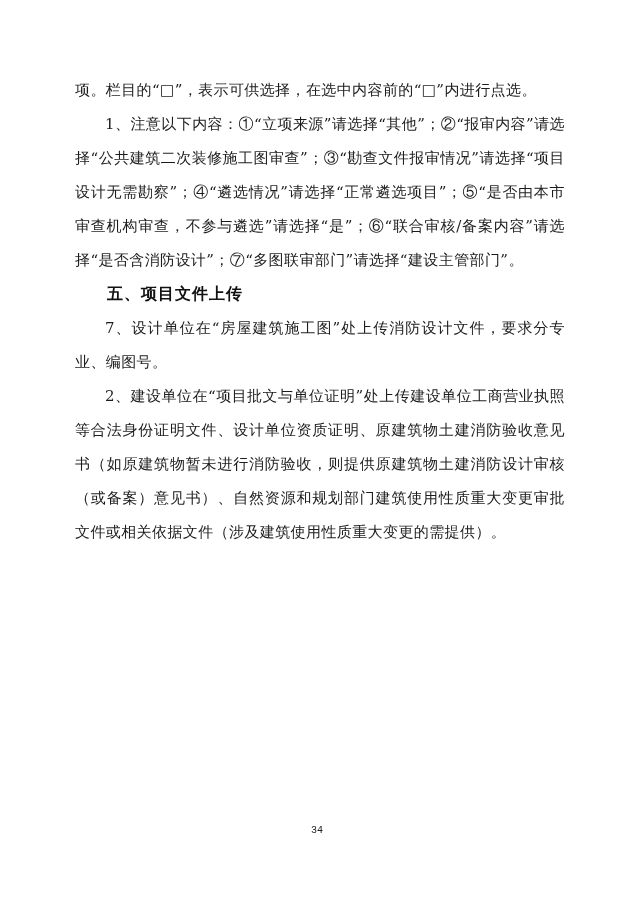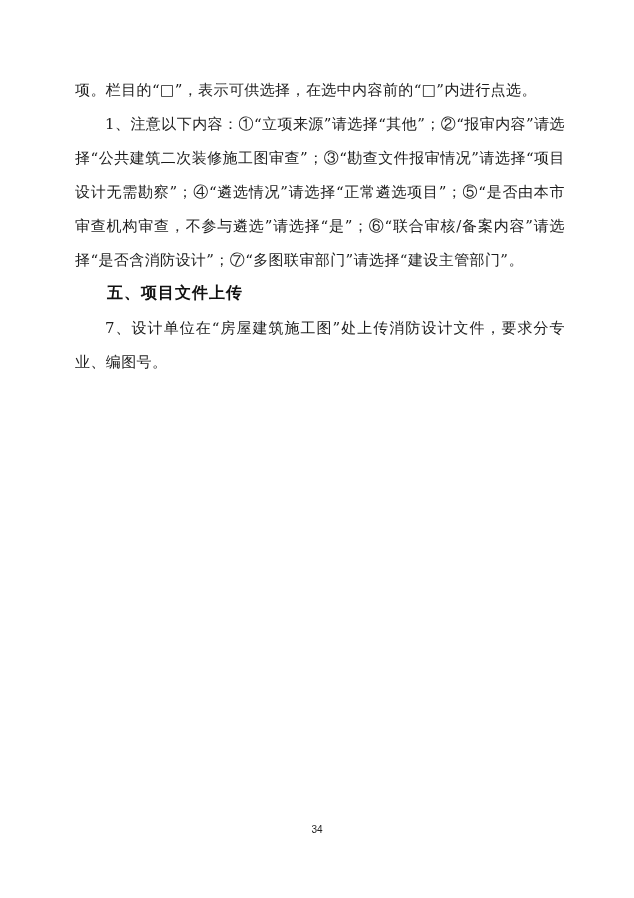--- a/index.html
+++ b/index.html
@@ -43,41 +43,42 @@
   }
   .section-heading {
     margin: 0;
     font-size: 16px;
     line-height: 34px;
     font-weight: bold;
     text-indent: 2em;
     text-align: left;
     letter-spacing: 1px;
     color: #111111;
-    font-family: Liberation Mono, monospace;
+    font-family: Liberation Serif, serif;
   }
   .page-footer {
     position: absolute;
     left: 0;
     top: 818px;
     width: 634px;
     text-align: center;
   }
   .page-number {
     font-size: 10px;
     color: #222222;
-    font-family: Liberation Sans, sans-serif;
+    font-family: Liberation Mono, monospace;
   }
 </style>
 </head>
 <body>
 
 <div class="page">
   <div class="content">
     <p class="body-para">项。栏目的“□”，表示可供选择，在选中内容前的“□”内进行点选。</p>
     <p class="body-para indent">1、注意以下内容：①“立项来源”请选择“其他”；②“报审内容”请选择“公共建筑二次装修施工图审查”；③“勘查文件报审情况”请选择“项目设计无需勘察”；④“遴选情况”请选择“正常遴选项目”；⑤“是否由本市审查机构审查，不参与遴选”请选择“是”；⑥“联合审核/备案内容”请选择“是否含消防设计”；⑦“多图联审部门”请选择“建设主管部门”。</p>
     <h2 class="section-heading">五、项目文件上传</h2>
     <p class="body-para indent">7、设计单位在“房屋建筑施工图”处上传消防设计文件，要求分专业、编图号。</p>
+    <p class="body-para indent">2、建设单位在“项目批文与单位证明”处上传建设单位工商营业执照等合法身份证明文件、设计单位资质证明、原建筑物土建消防验收意见书（如原建筑物暂未进行消防验收，则提供原建筑物土建消防设计审核（或备案）意见书）、自然资源和规划部门建筑使用性质重大变更审批文件或相关依据文件（涉及建筑使用性质重大变更的需提供）。</p>
   </div>
   <div class="page-footer">
     <span class="page-number">34</span>
   </div>
 </div>
 
 </body></html>

